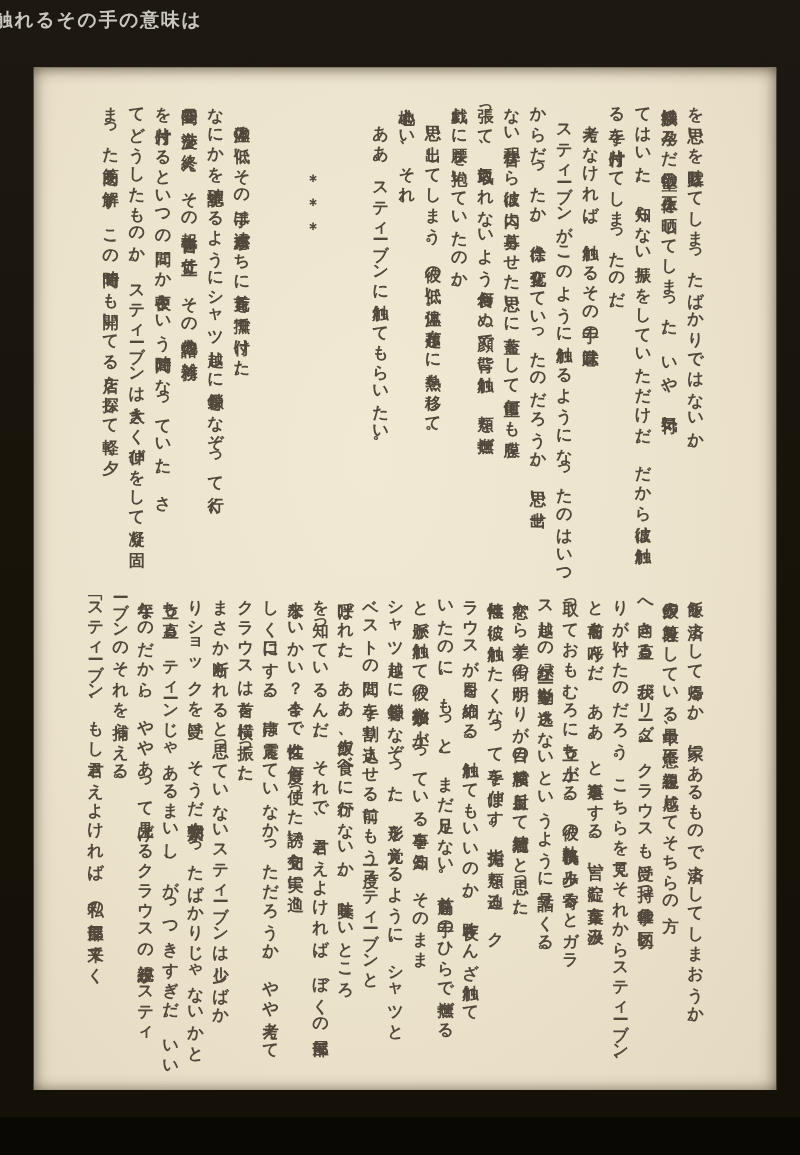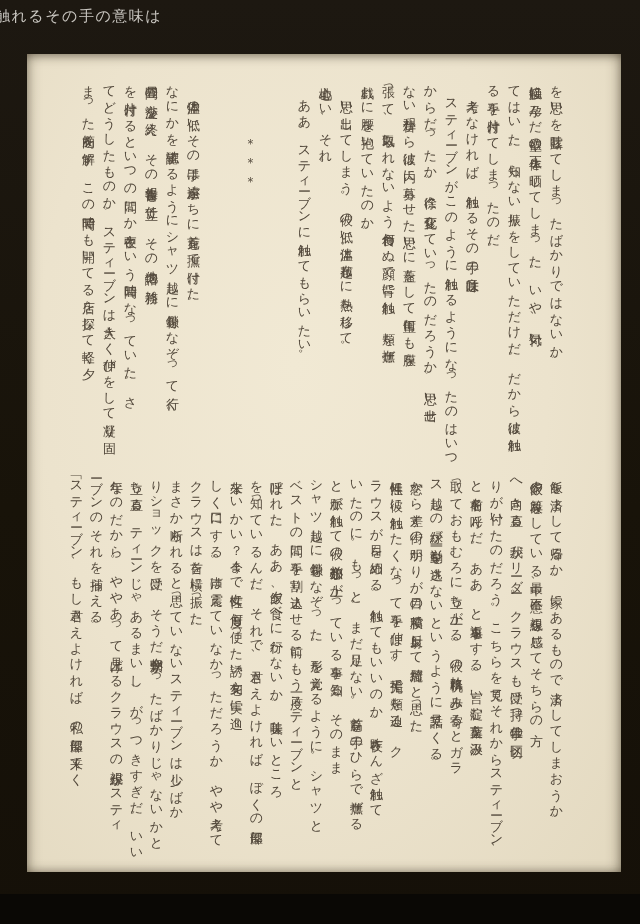--- a/index.html
+++ b/index.html
@@ -78,21 +78,21 @@
     text-orientation: upright;
     padding-top: 54px;
     font-size: 13px;
     letter-spacing: 6px;
     color: #52483b;
   }
 </style>
 </head>
 <body>
 
-<div style="width:100%;height:100%;position:relative;">
+<div style="width:100%;height:100%;position:relative;font-weight:bold;">
   <div class="header-title">触れるその手の意味は</div>
 
   <div class="paper">
     <div class="band band-top">
       <div class="cols">
           <div class="col">を思いを吐露してしまったばかりではないか。</div>
           <div class="col">接触に孕んだ欲望の正体を晒してしまった。いや、気付い</div>
           <div class="col">てはいた。知らない振りをしていただけだ。だから彼は触れ</div>
           <div class="col">る手を片付けてしまったのだ。</div>
           <div class="col">　考えなければ。触れるその手の意味は。</div>

